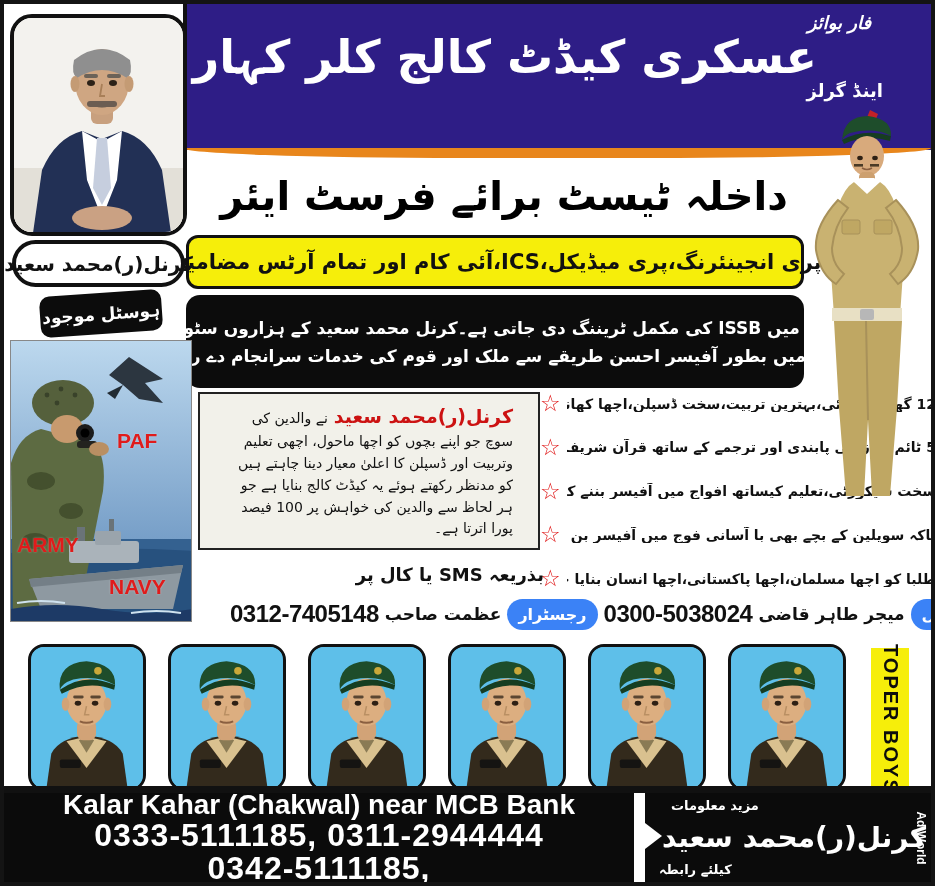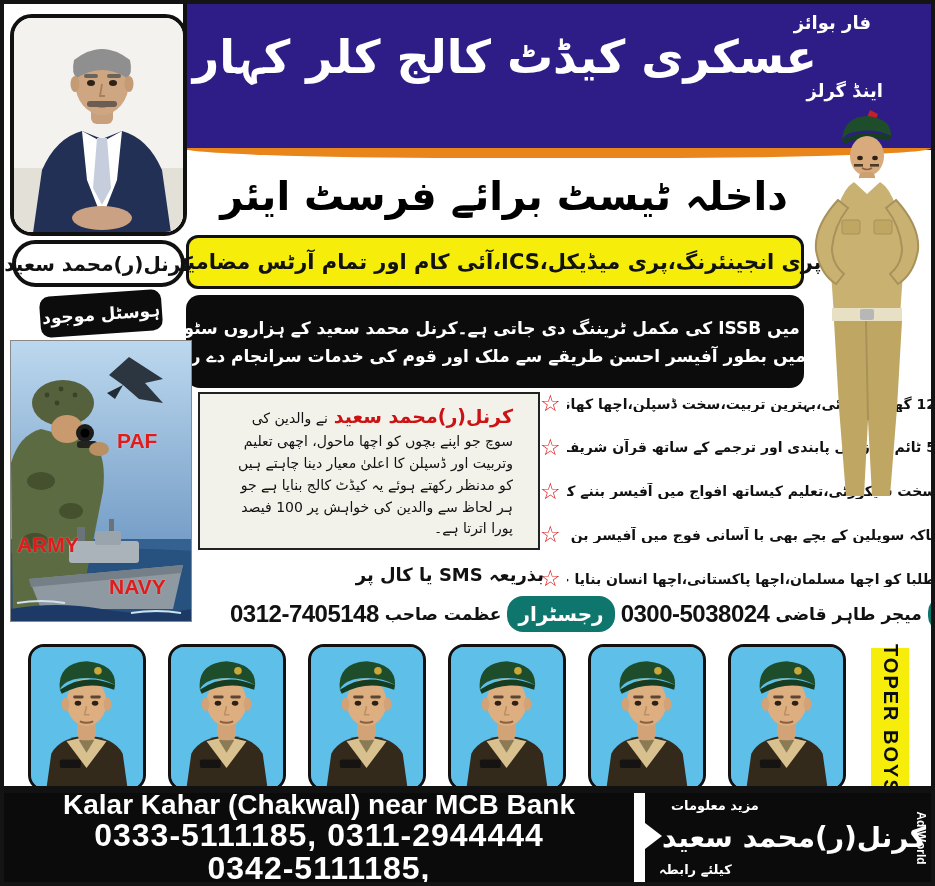--- a/index.html
+++ b/index.html
@@ -7,21 +7,21 @@
     position:relative;width:935px;height:886px;margin:0 auto;
     background:#ffffff;border:4px solid #141414;box-sizing:border-box;
     overflow:hidden;font-family:"DejaVu Sans",sans-serif;color:#111;
   }
   
   .header{position:absolute;left:179px;top:0;width:748px;height:146px;
     background:#2e1d86;border-left:4px solid #111;}
   .header-title{position:absolute;left:10px;right:118px;top:26px;
     font-size:46px;font-weight:bold;color:#fff;text-align:center;white-space:nowrap;}
   .hdr-small{position:absolute;color:#fff;font-size:18px;font-weight:bold;white-space:nowrap;}
-  .hdr-small.top{top:8px;right:64px;}
+  .hdr-small.top{top:8px;right:64px;font-style:italic;}
   .hdr-small.bottom{top:76px;right:52px;}
   .orange-arc{position:absolute;left:179px;top:144px;width:748px;height:10px;
     background:#e8861c;border-radius:0 0 60% 60% / 0 0 16px 16px;}
   
   .admission{position:absolute;left:182px;top:158px;width:636px;height:68px;
     display:flex;align-items:center;justify-content:center;
     font-size:40px;font-weight:bold;color:#000;white-space:nowrap;}
   
   .subjects{position:absolute;left:182px;top:231px;width:618px;height:54px;
     background:#f6ee0a;border:3px solid #111;border-radius:12px;box-sizing:border-box;
@@ -67,22 +67,22 @@
     display:flex;align-items:center;justify-content:flex-end;gap:8px;}
   .reg-text{font-size:18px;font-weight:bold;direction:rtl;white-space:nowrap;}
   .reg-badge{background:#0c0c0c;color:#fff;border-radius:6px;padding:5px 14px;
     font-size:17px;font-weight:bold;white-space:nowrap;}
   
   .contacts{position:absolute;left:226px;top:588px;width:706px;height:44px;
     display:flex;align-items:center;gap:6px;text-align:center;}
   .phone{font-family:"Liberation Sans",sans-serif;font-size:24px;font-weight:bold;
     letter-spacing:-0.5px;white-space:nowrap;}
   .cname{font-size:17px;font-weight:bold;direction:rtl;white-space:nowrap;}
-  .cbadge{background:#0f766e;color:#fff;border-radius:16px;padding:6px 11px;
-    font-size:20px;font-weight:bold;white-space:nowrap;}
+  .cbadge{background:#3b82f6;color:#fff;border-radius:16px;padding:6px 11px;
+    font-size:16px;font-weight:bold;white-space:nowrap;}
   
   .photos{position:absolute;left:24px;top:640px;display:flex;gap:22px;}
   .photo{width:118px;height:147px;border:3px solid #111;border-radius:16px;
     overflow:hidden;background:#5ebfe9;box-sizing:border-box;}
   .photo svg{display:block;width:100%;height:100%;}
   .toper{position:absolute;left:867px;top:644px;width:38px;height:142px;background:#f6ee0a;
     display:flex;align-items:center;justify-content:center;}
   .toper span{writing-mode:vertical-rl;font-family:"Liberation Sans",sans-serif;
     font-size:20px;font-weight:800;letter-spacing:2px;color:#0c0c0c;white-space:nowrap;}
   

